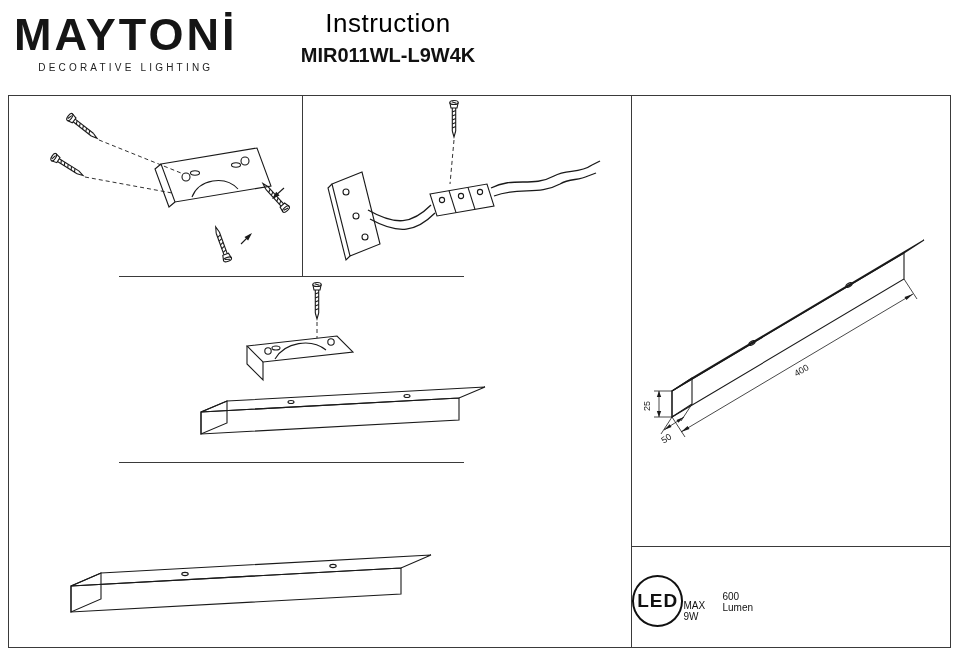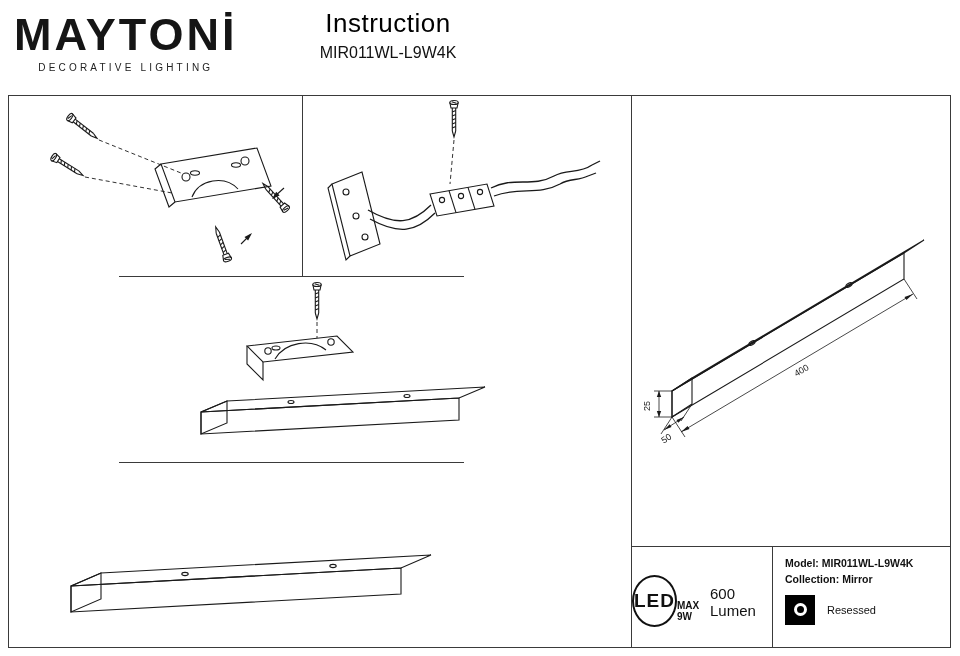--- a/index.html
+++ b/index.html
@@ -11,21 +11,21 @@
   }
   .page { position: relative; width: 776px; height: 656px; background: #fff; }
 
   
   .header { position: absolute; left: 0; top: 0; width: 100%; height: 95px; }
   .logo-block { position: absolute; left: 14px; top: 12px; }
   .logo-text { font-size: 45px; font-weight: bold; letter-spacing: 3px; line-height: 1; color: #151515; }
   .logo-sub { font-size: 10px; letter-spacing: 3.2px; margin-top: 5px; text-align: center; color: #222; }
   .title-block { position: absolute; left: 0; right: 0; top: 8px; text-align: center; }
   .doc-title { font-size: 26px; color: #000; letter-spacing: 0.5px; }
-  .doc-model { font-size: 16px; font-weight: normal; margin-top: 5px; }
+  .doc-model { font-size: 20px; font-weight: bold; margin-top: 5px; }
 
   
   .content-frame { position: absolute; left: 8px; top: 95px; width: 943px; height: 553px; border: 1px solid #3a3a3a; }
   .left-panel { position: absolute; left: 0; top: 0; width: 622px; height: 551px; }
   .right-panel { position: absolute; left: 622px; top: 0; width: 319px; height: 551px; border-left: 1px solid #3a3a3a; }
 
   .divider { position: absolute; background: #3a3a3a; }
   .vdiv  { left: 293px; top: 0; width: 1px; height: 180px; }
   .hdiv1 { left: 110px; top: 180px; width: 345px; height: 1px; }
   .hdiv2 { left: 110px; top: 366px; width: 345px; height: 1px; }
@@ -40,22 +40,22 @@
   svg text { font-family: "Liberation Sans", sans-serif; }
 
   
   .bottom-row { position: absolute; left: 0; top: 450px; width: 100%; height: 101px; border-top: 1px solid #3a3a3a; display: flex; }
   .led-box { width: 140px; display: flex; flex-direction: row; align-items: center; padding-top: 8px; }
   .led-circle {
     width: 52px; height: 52px; border: 2.5px solid #111; border-radius: 50%;
     display: flex; align-items: center; justify-content: center;
     font-size: 19px; font-weight: bold; letter-spacing: 1px; color: #111;
   }
-  .led-max { font-size: 10px; margin-top: 20px; font-weight: bold; }
-  .led-lumen { font-size: 15px; margin-top: 2px; }
+  .led-max { font-size: 10px; margin-top: 20px; }
+  .led-lumen { font-size: 10px; margin-top: 2px; }
 
   .model-box { flex: 1; border-left: 1px solid #3a3a3a; padding: 8px 10px 0 12px; }
   .model-line { font-size: 10.5px; font-weight: bold; line-height: 1.55; }
   .mount-row { display: flex; align-items: center; margin-top: 7px; }
   .mount-icon { width: 30px; height: 30px; background: #000; display: flex; align-items: center; justify-content: center; }
   .mount-icon .ring { width: 13px; height: 13px; border: 3px solid #fff; border-radius: 50%; }
   .mount-label { font-size: 11px; margin-left: 12px; }
 </style>
 </head>
 <body>
@@ -222,27 +222,17 @@
       </svg>
 
       <div class="bottom-row">
         <div class="led-box">
           <div class="led-circle">
             <span>LED</span>
           </div>
           <div class="led-max">MAX 9W</div>
           <div class="led-lumen">600 Lumen</div>
         </div>
-        <div class="model-box">
-          <div class="model-line">Model: MIR011WL-L9W4K</div>
-          <div class="model-line">Collection: Mirror</div>
-          <div class="mount-row">
-            <div class="mount-icon">
-              <div class="ring"></div>
-            </div>
-            <div class="mount-label">Resessed</div>
-          </div>
-        </div>
       </div>
     </section>
 
   </main>
 </div>
 
 </body></html>

